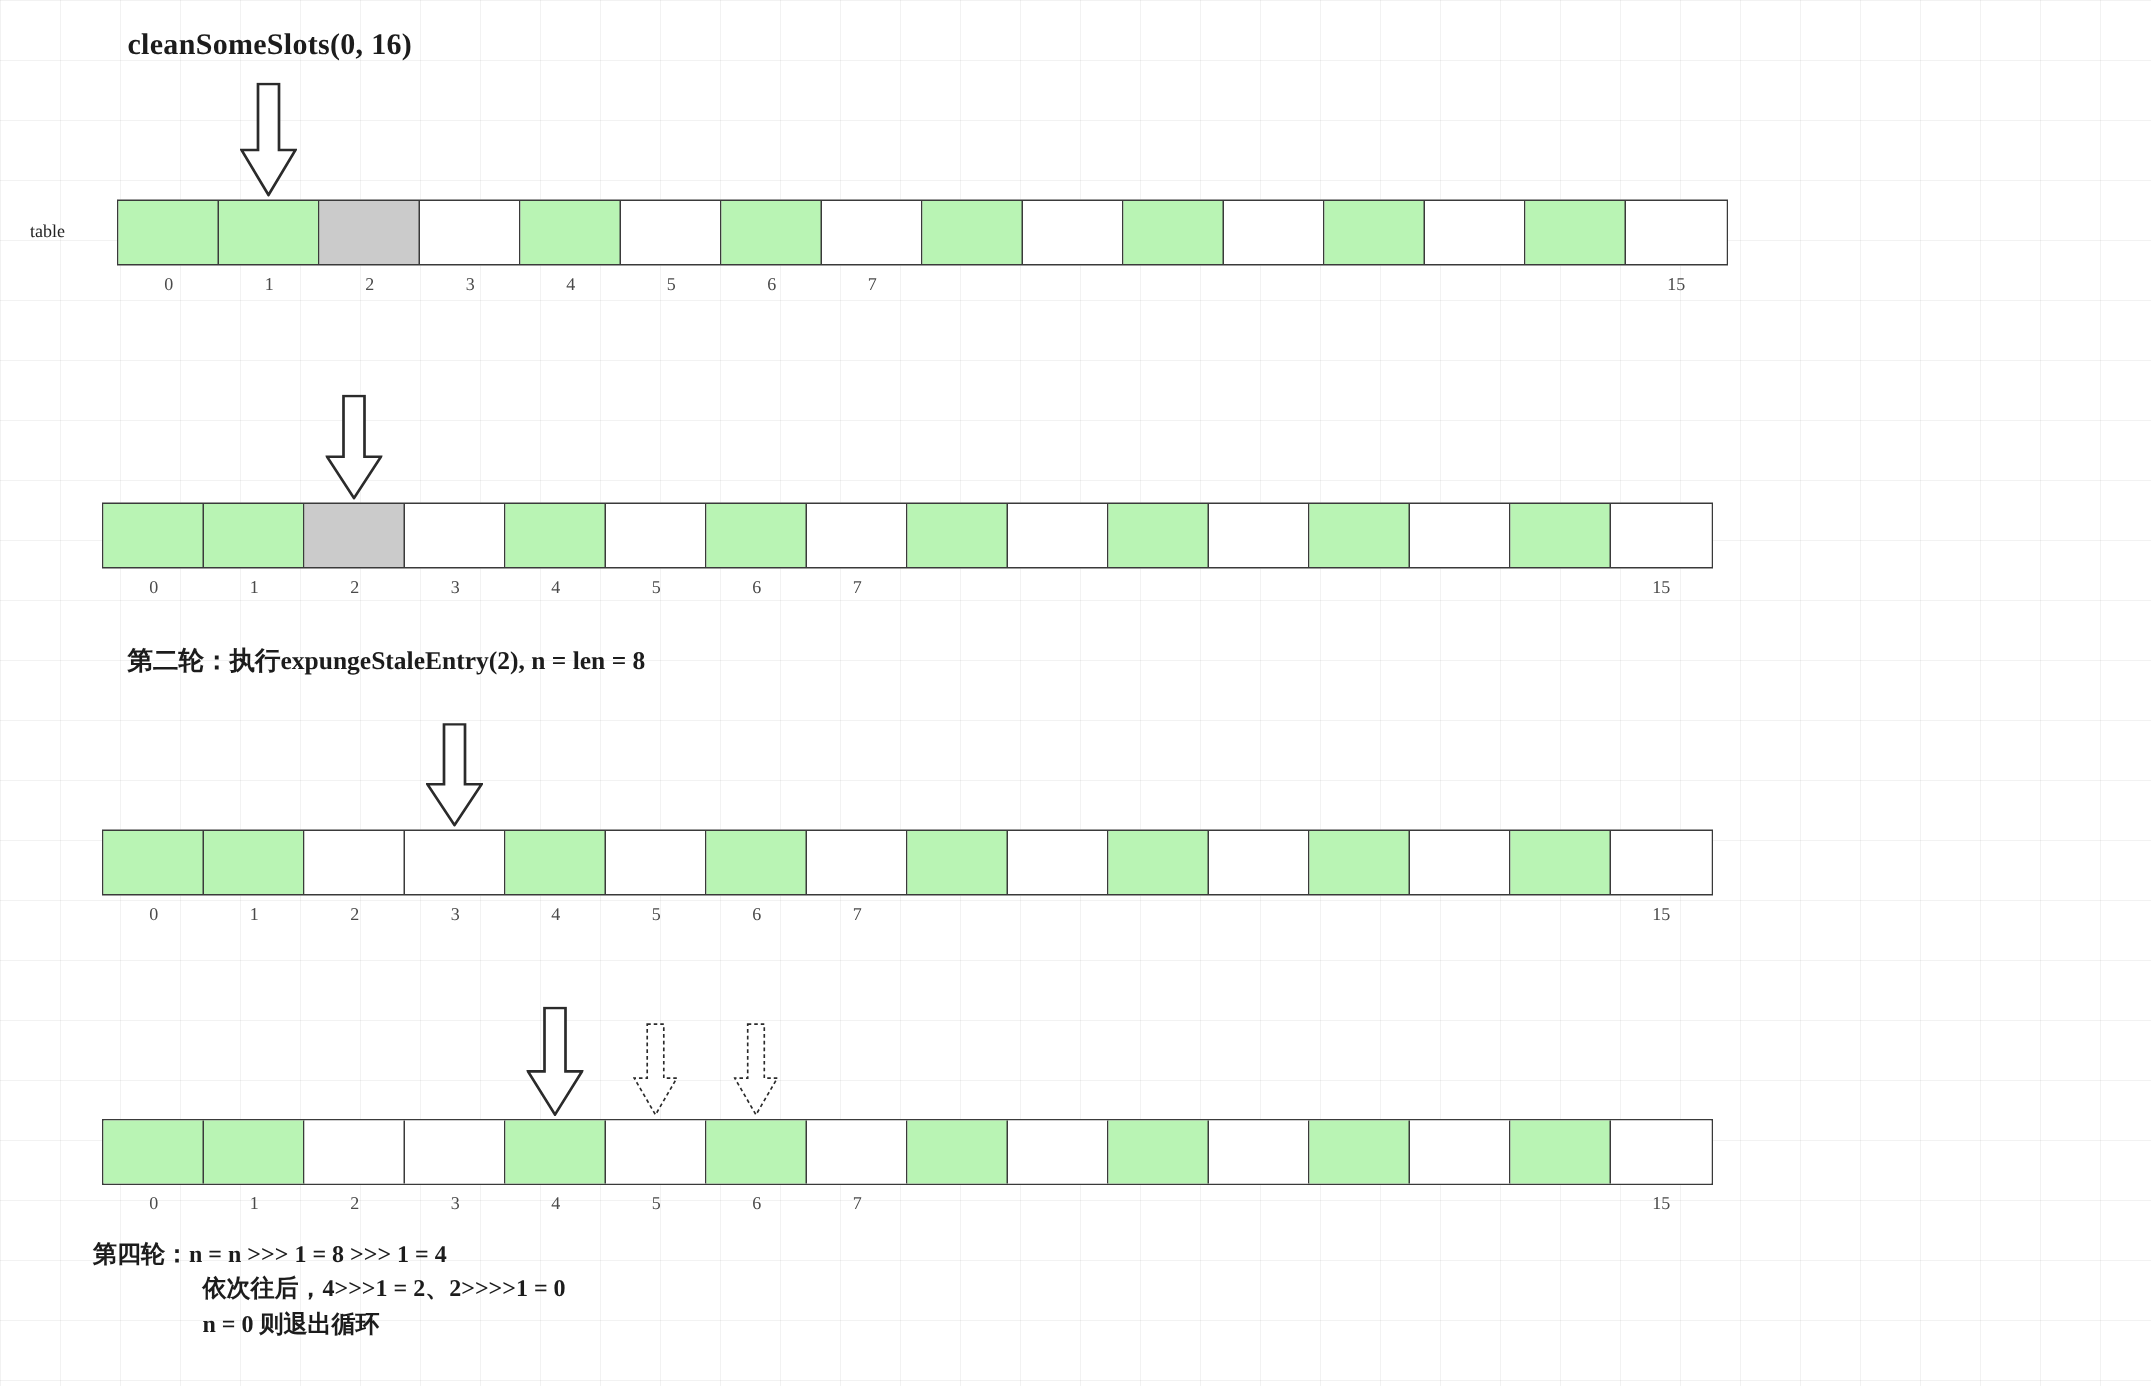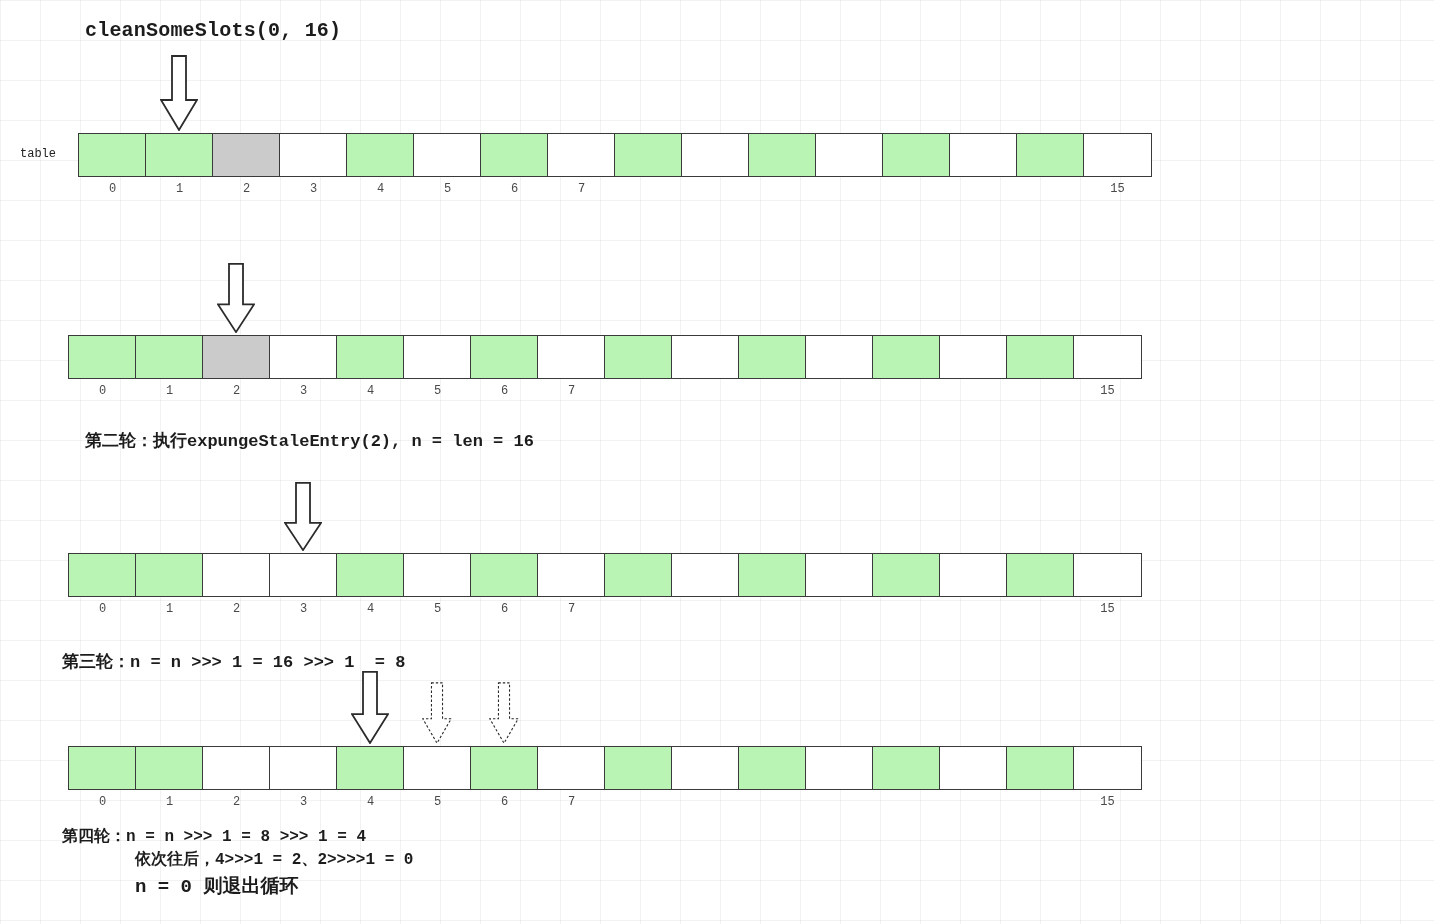--- a/index.html
+++ b/index.html
@@ -6,41 +6,41 @@
   #canvas{
     position:relative;
     width:1434px;height:924px;
     margin:0 auto;
     background-color:#ffffff;
     background-image:
       linear-gradient(to right, rgba(0,0,0,0.05) 1px, transparent 1px),
       linear-gradient(to bottom, rgba(0,0,0,0.05) 1px, transparent 1px);
     background-size:40px 40px;
     overflow:hidden;
-    font-family:Liberation Mono, monospace;
+    font-family:Liberation Serif, serif;
     color:#1c1c1c;
   }
   .abs{position:absolute;}
   .title{
     left:85px;top:19px;
     font-size:20px;font-weight:bold;letter-spacing:0.2px;
   }
   .table-label{
     left:20px;top:147px;
     font-size:12px;color:#222;
   }
   .caption{
     font-size:17px;font-weight:bold;white-space:pre;
   }
   .cap1{left:83px;top:218px;}
   .cap2{left:85px;top:429px;}
   .cap3{left:62px;top:650px;}
   .cap4a{left:62px;top:826px;font-size:16px;}
   .cap4b{left:135px;top:849px;font-size:16px;}
-  .cap4c{left:135px;top:873px;font-size:19px;}
+  .cap4c{left:135px;top:873px;font-size:16px;}
   .array-row{
     position:absolute;
     display:flex;
     border:1px solid #3a3a3a;
     background:#fff;
   }
   .cell{
     width:67px;height:42px;
     border-right:1px solid #3a3a3a;
     box-sizing:border-box;
@@ -224,18 +224,17 @@
           <path d="M12 1 H26 V45 H37 L19 75 L1 45 H12 Z" fill="#ffffff" stroke="#2b2b2b" stroke-width="1.8" stroke-linejoin="miter"></path>
         </svg></div>
       <div class="arrow" style="left: 421.5px; top: 682px;"><svg width="30" height="62" viewBox="0 0 38 76" preserveAspectRatio="none">
           <path d="M12 1 H26 V45 H37 L19 75 L1 45 H12 Z" fill="#ffffff" stroke="#2b2b2b" stroke-width="1.4" stroke-dasharray="3 2.5" stroke-linejoin="miter"></path>
         </svg></div>
       <div class="arrow" style="left: 488.5px; top: 682px;"><svg width="30" height="62" viewBox="0 0 38 76" preserveAspectRatio="none">
           <path d="M12 1 H26 V45 H37 L19 75 L1 45 H12 Z" fill="#ffffff" stroke="#2b2b2b" stroke-width="1.4" stroke-dasharray="3 2.5" stroke-linejoin="miter"></path>
         </svg></div>
     </div>
 
-  <div class="abs caption cap2">第二轮：执行expungeStaleEntry(2), n = len = 16</div>
-  <div class="abs caption cap3">第三轮：n = n &gt;&gt;&gt; 1 = 16 &gt;&gt;&gt; 1  = 8</div>
+  <div class="abs caption cap2">第二轮：执行expungeStaleEntry(2), n = len = 8</div>
   <div class="abs caption cap4a">第四轮：n = n &gt;&gt;&gt; 1 = 8 &gt;&gt;&gt; 1 = 4</div>
   <div class="abs caption cap4b">依次往后，4&gt;&gt;&gt;1 = 2、2&gt;&gt;&gt;&gt;1 = 0</div>
   <div class="abs caption cap4c">n = 0 则退出循环</div>
 </div>
 
 </body></html>

